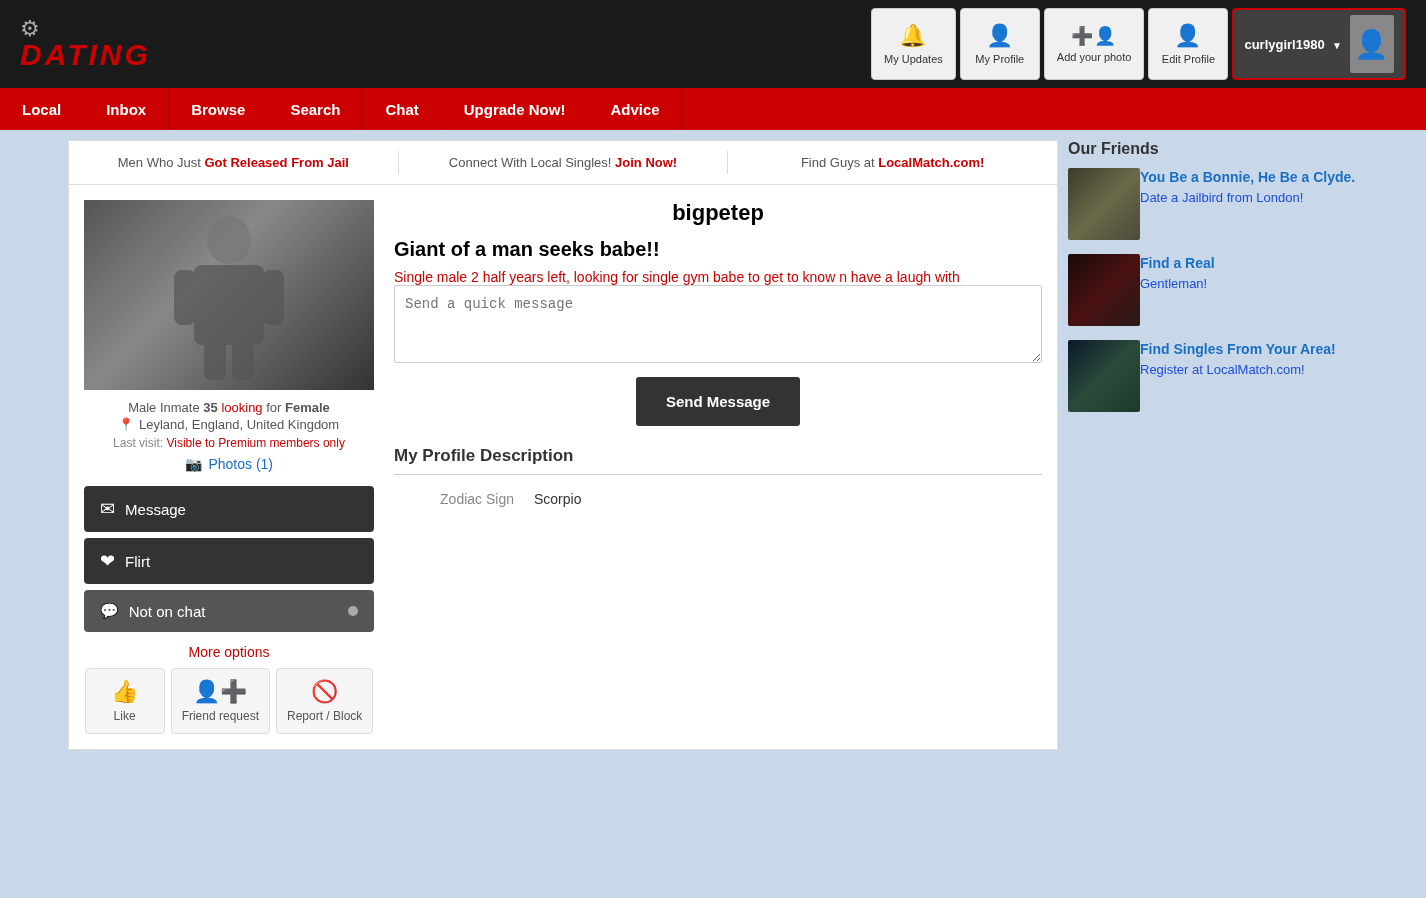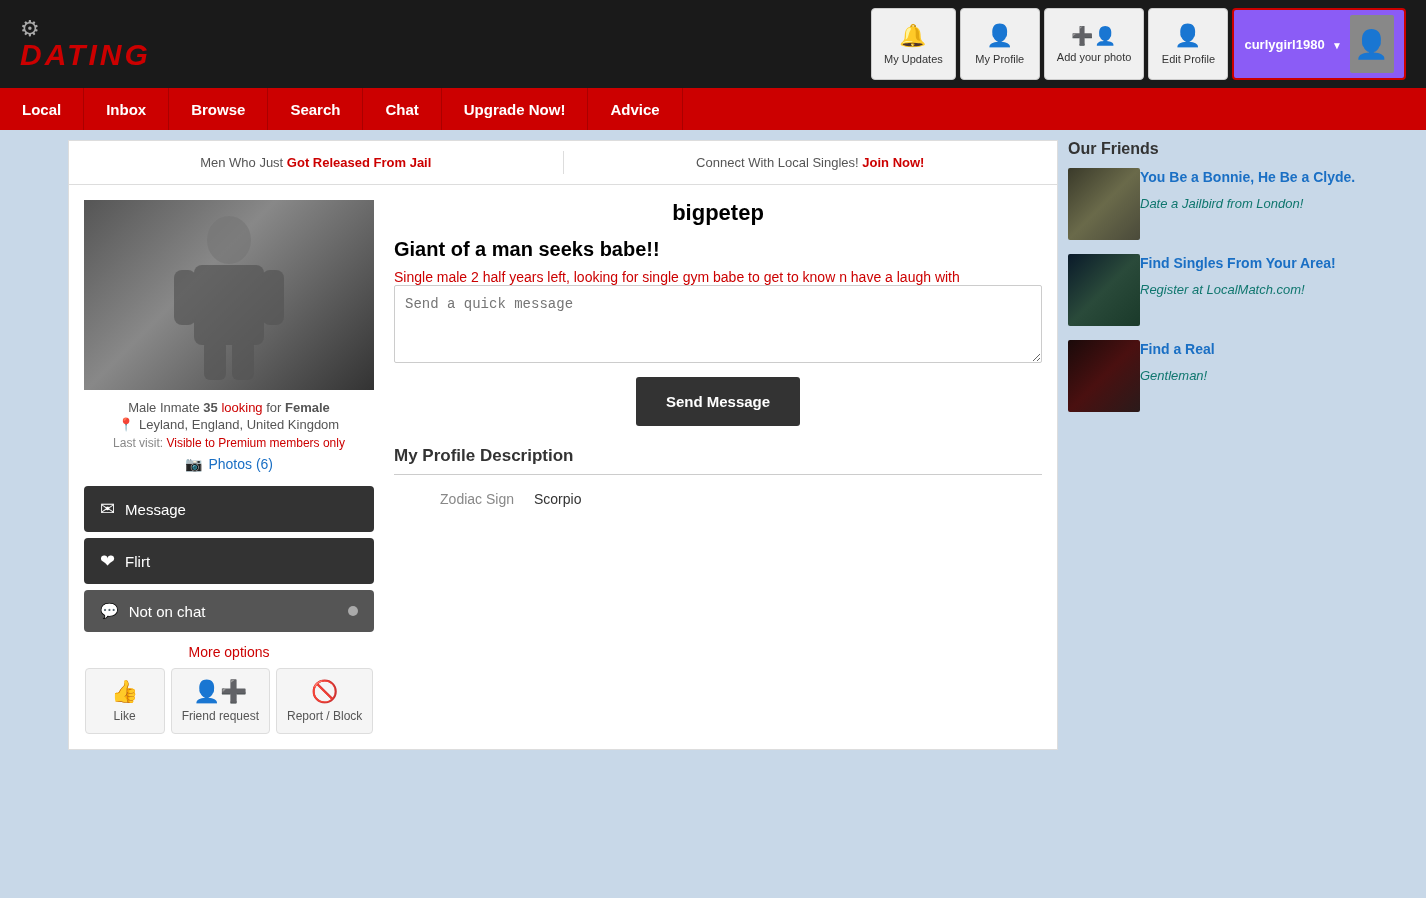--- a/index.html
+++ b/index.html
@@ -40,21 +40,21 @@
       flex-direction: column;
       align-items: center;
       gap: 4px;
       min-width: 80px;
       height: 72px;
       justify-content: center;
     }
     .header-btn .icon { font-size: 22px; color: #555; }
     .header-btn .label { font-size: 11px; color: #333; text-align: center; }
     .header-btn-user {
-      background: #8b5cf6;
+      background: #404040;
       border: 2px solid #cc0000;
       border-radius: 4px;
       padding: 6px 10px;
       cursor: pointer;
       display: flex;
       align-items: center;
       gap: 8px;
       height: 72px;
       color: #fff;
     }
@@ -315,21 +315,21 @@
     .friend-photo-bg2 {
       width: 100%; height: 100%;
       background: linear-gradient(135deg, #1a0a0a 0%, #4a1010 50%, #2a1a1a 100%);
     }
     .friend-photo-bg3 {
       width: 100%; height: 100%;
       background: linear-gradient(135deg, #0a1a2a 0%, #2a4a3a 50%, #1a3a2a 100%);
     }
     .friend-info { flex: 1; }
     .friend-name { color: #1a6fc4; font-size: 14px; font-weight: bold; text-decoration: none; line-height: 1.3; }
-    .friend-desc { font-size: 13px; color: #0f766e; margin-top: 10px; font-style: italic; }
+    .friend-desc { font-size: 13px; color: #1d4ed8; margin-top: 4px; }
 
     
     #page-bg {
       background: #c8d8e8;
       padding-bottom: 20px;
     }
   </style>
 </head>
 <body>
 
@@ -385,20 +385,24 @@
 
       <div id="banner-bar">
         <div class="banner-item">
           <span>Men Who Just </span>
           <a class="banner-link">Got Released From Jail</a>
         </div>
         <div class="banner-item">
           <span>Connect With Local Singles! </span>
           <a class="banner-link">Join Now!</a>
         </div>
+        <div class="banner-item">
+          <span>Find Guys at </span>
+          <a class="banner-link">LocalMatch.com!</a>
+        </div>
       </div>
 
       <div id="profile-content">
 
         <div id="profile-sidebar">
 
           <div id="profile-photo">
             <div id="profile-photo-img">
 
               <svg width="140" height="180" viewBox="0 0 140 180" style="opacity:0.7">
@@ -418,21 +422,21 @@
             </div>
             <div class="profile-location">
               <span>📍</span>
               <span>Leyland, England, United Kingdom</span>
             </div>
             <div class="profile-last-visit">
               Last visit: <a href="#">Visible to Premium members only</a>
             </div>
             <a class="photos-link" href="#">
               <span>📷</span>
-              <span>Photos (6)</span>
+              <span>Photos (1)</span>
             </a>
           </div>
 
           <button class="action-btn">
             <span class="btn-icon">✉</span>
             <span>Message</span>
           </button>
           <button class="action-btn">
             <span class="btn-icon">❤</span>
             <span>Flirt</span>
@@ -492,33 +496,33 @@
           <div class="friend-photo-bg1"></div>
         </div>
         <div class="friend-info">
           <a class="friend-name" href="#">You Be a Bonnie, He Be a Clyde.</a>
           <div class="friend-desc">Date a Jailbird from London!</div>
         </div>
       </div>
 
       <div class="friend-card">
         <div class="friend-photo">
+          <div class="friend-photo-bg2"></div>
+        </div>
+        <div class="friend-info">
+          <a class="friend-name" href="#">Find a Real</a>
+          <div class="friend-desc">Gentleman!</div>
+        </div>
+      </div>
+
+      <div class="friend-card">
+        <div class="friend-photo">
           <div class="friend-photo-bg3"></div>
         </div>
         <div class="friend-info">
           <a class="friend-name" href="#">Find Singles From Your Area!</a>
           <div class="friend-desc">Register at LocalMatch.com!</div>
         </div>
       </div>
 
-      <div class="friend-card">
-        <div class="friend-photo">
-          <div class="friend-photo-bg2"></div>
-        </div>
-        <div class="friend-info">
-          <a class="friend-name" href="#">Find a Real</a>
-          <div class="friend-desc">Gentleman!</div>
-        </div>
-      </div>
-
     </div>
   </div>
 </div>
 
 </body></html>

